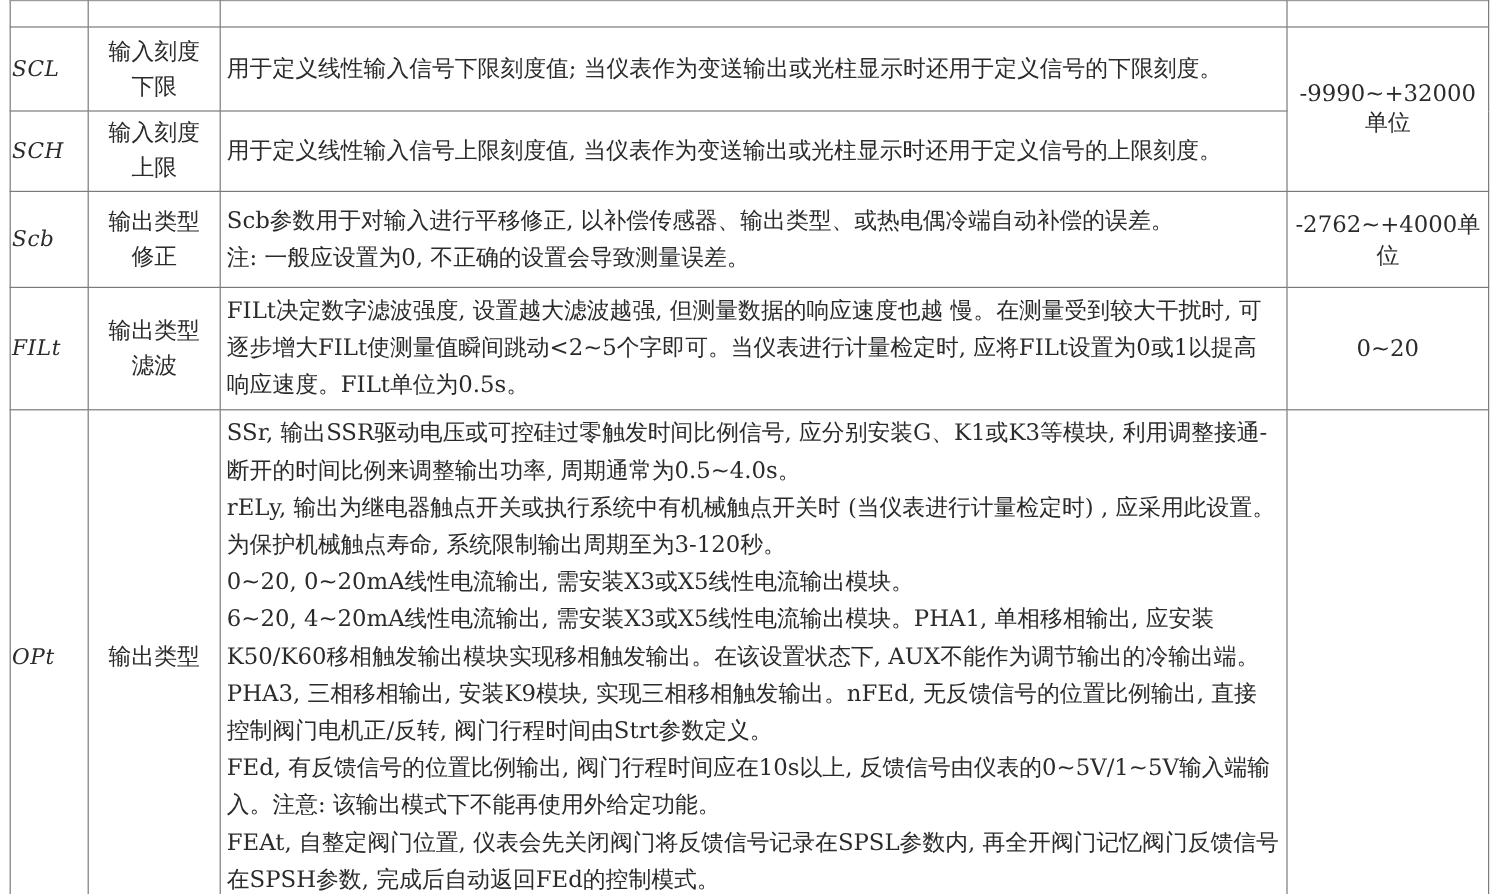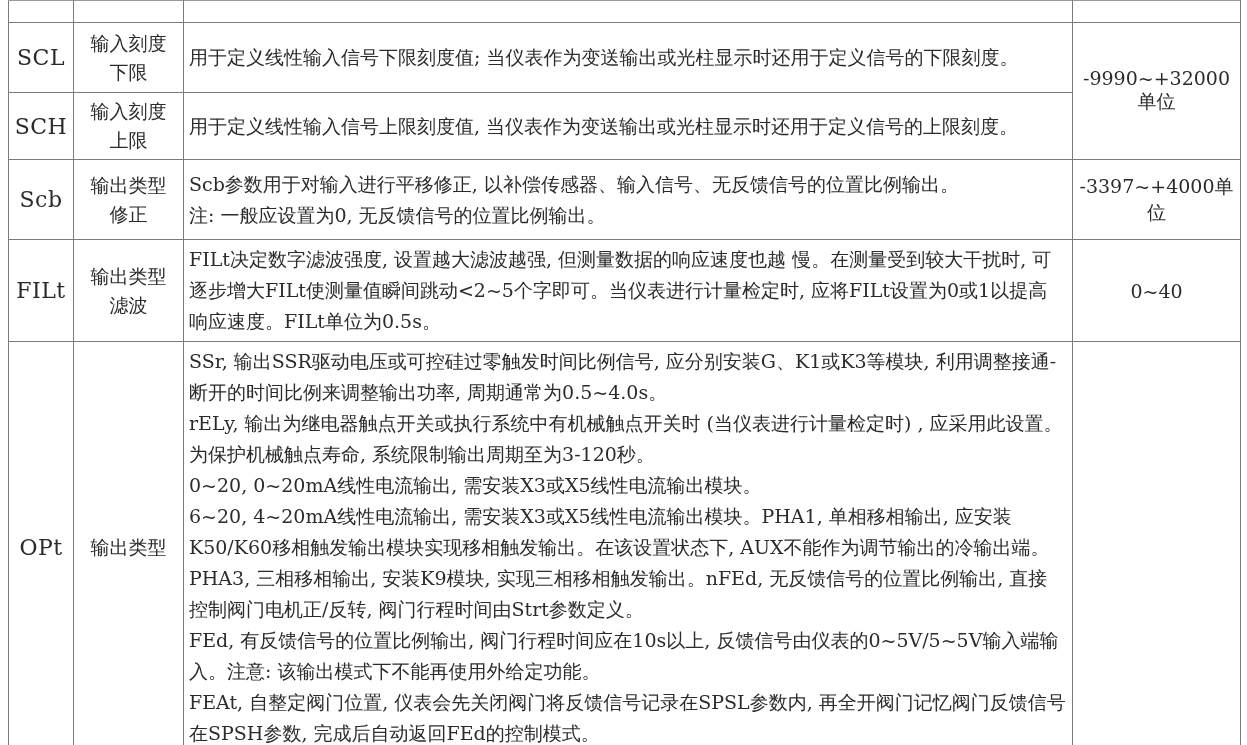--- a/index.html
+++ b/index.html
@@ -23,23 +23,24 @@
   .param-table td {
     border: 1px solid #7b7b7b;
     background: #ffffff;
     vertical-align: middle;
     overflow: hidden;
   }
   .param-table tr.bottom-row td {
     border-bottom: 2px solid #2e2e2e;
   }
   td.col-code {
-    text-align: center;
-    font-size: 22px;
+    text-align: left;
+    font-size: 18px;
     letter-spacing: 0.5px;
+    font-style: italic;
   }
   td.col-name {
     text-align: center;
     font-size: 19px;
     line-height: 29px;
     white-space: pre-line;
     padding: 0 4px;
   }
   td.col-desc {
     padding: 4px 6px 4px 5px;
@@ -95,44 +96,44 @@
     <td class="col-desc">
       <div class="para">用于定义线性输入信号上限刻度值, 当仪表作为变送输出或光柱显示时还用于定义信号的上限刻度。</div>
     </td>
   </tr>
 
   <tr style="height:80px">
     <td class="col-code">Scb</td>
     <td class="col-name">输出类型
 修正</td>
     <td class="col-desc">
-      <div class="para">Scb参数用于对输入进行平移修正, 以补偿传感器、输入信号、无反馈信号的位置比例输出。</div>
-      <div class="para">注: 一般应设置为0, 无反馈信号的位置比例输出。</div>
+      <div class="para">Scb参数用于对输入进行平移修正, 以补偿传感器、输出类型、或热电偶冷端自动补偿的误差。</div>
+      <div class="para">注: 一般应设置为0, 不正确的设置会导致测量误差。</div>
     </td>
-    <td class="col-range">-3397~+4000单位</td>
+    <td class="col-range">-2762~+4000单位</td>
   </tr>
 
   <tr style="height:93px">
     <td class="col-code">FILt</td>
     <td class="col-name">输出类型
 滤波</td>
     <td class="col-desc">
       <div class="para">FILt决定数字滤波强度, 设置越大滤波越强, 但测量数据的响应速度也越 慢。在测量受到较大干扰时, 可逐步增大FILt使测量值瞬间跳动&lt;2~5个字即可。当仪表进行计量检定时, 应将FILt设置为0或1以提高响应速度。FILt单位为0.5s。</div>
     </td>
-    <td class="col-range">0~40</td>
+    <td class="col-range">0~20</td>
   </tr>
 
   <tr class="bottom-row" style="height:413px">
     <td class="col-code">OPt</td>
     <td class="col-name">输出类型</td>
     <td class="col-desc">
       <div class="para">SSr, 输出SSR驱动电压或可控硅过零触发时间比例信号, 应分别安装G、K1或K3等模块, 利用调整接通-断开的时间比例来调整输出功率, 周期通常为0.5~4.0s。</div>
       <div class="para">rELy, 输出为继电器触点开关或执行系统中有机械触点开关时 (当仪表进行计量检定时) , 应采用此设置。为保护机械触点寿命, 系统限制输出周期至为3-120秒。</div>
       <div class="para">0~20, 0~20mA线性电流输出, 需安装X3或X5线性电流输出模块。</div>
       <div class="para">6~20, 4~20mA线性电流输出, 需安装X3或X5线性电流输出模块。PHA1, 单相移相输出, 应安装K50/K60移相触发输出模块实现移相触发输出。在该设置状态下, AUX不能作为调节输出的冷输出端。</div>
       <div class="para">PHA3, 三相移相输出, 安装K9模块, 实现三相移相触发输出。nFEd, 无反馈信号的位置比例输出, 直接控制阀门电机正/反转, 阀门行程时间由Strt参数定义。</div>
-      <div class="para">FEd, 有反馈信号的位置比例输出, 阀门行程时间应在10s以上, 反馈信号由仪表的0~5V/5~5V输入端输入。注意: 该输出模式下不能再使用外给定功能。</div>
+      <div class="para">FEd, 有反馈信号的位置比例输出, 阀门行程时间应在10s以上, 反馈信号由仪表的0~5V/1~5V输入端输入。注意: 该输出模式下不能再使用外给定功能。</div>
       <div class="para">FEAt, 自整定阀门位置, 仪表会先关闭阀门将反馈信号记录在SPSL参数内, 再全开阀门记忆阀门反馈信号在SPSH参数, 完成后自动返回FEd的控制模式。</div>
     </td>
     <td class="col-range"></td>
   </tr>
 </tbody>
   </table>
 
 </body></html>

